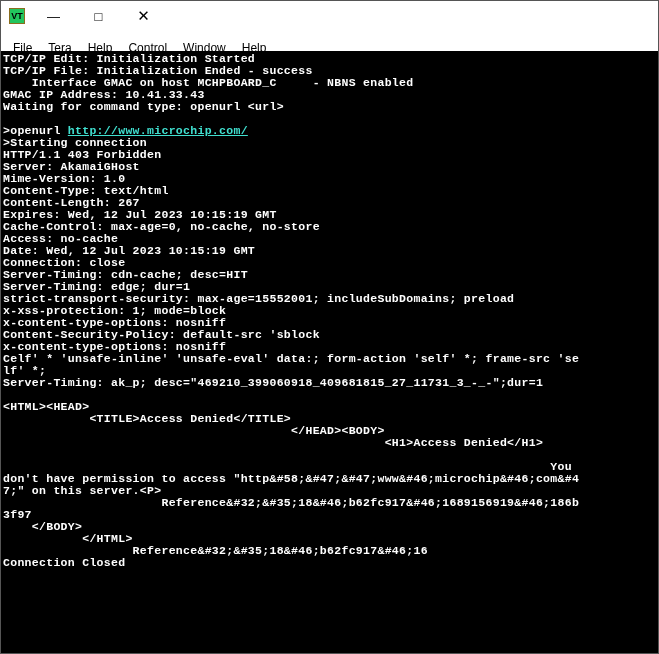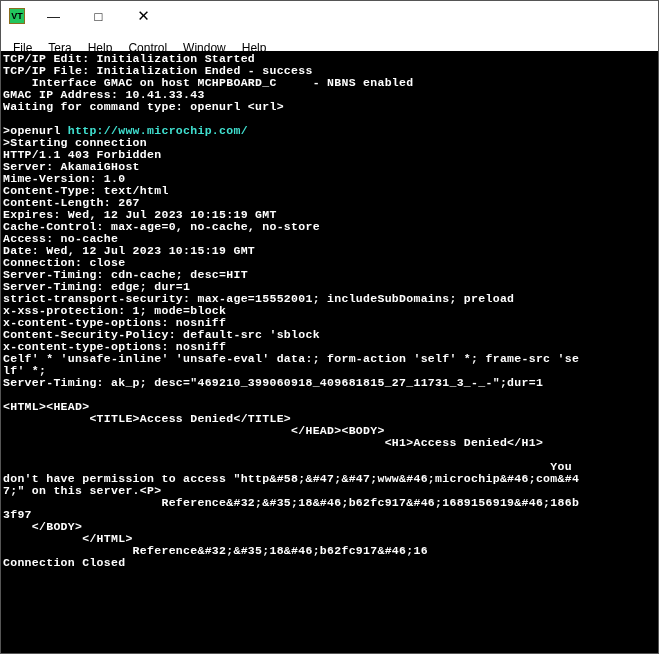--- a/index.html
+++ b/index.html
@@ -64,20 +64,21 @@
     font-weight: bold;
     line-height: 12px;
     padding: 2px;
     height: calc(100% - 50px);
     white-space: pre;
     overflow: hidden;
     letter-spacing: 0.3px;
   }
   .link {
     color: #40e0d0;
+    text-decoration: underline;
   }
 </style>
 </head>
 <body>
 
 <div class="titlebar">
   <div class="title-icon">VT</div>
   <div class="win-btn">—</div>
   <div class="win-btn">□</div>
   <div class="win-btn close">✕</div>

